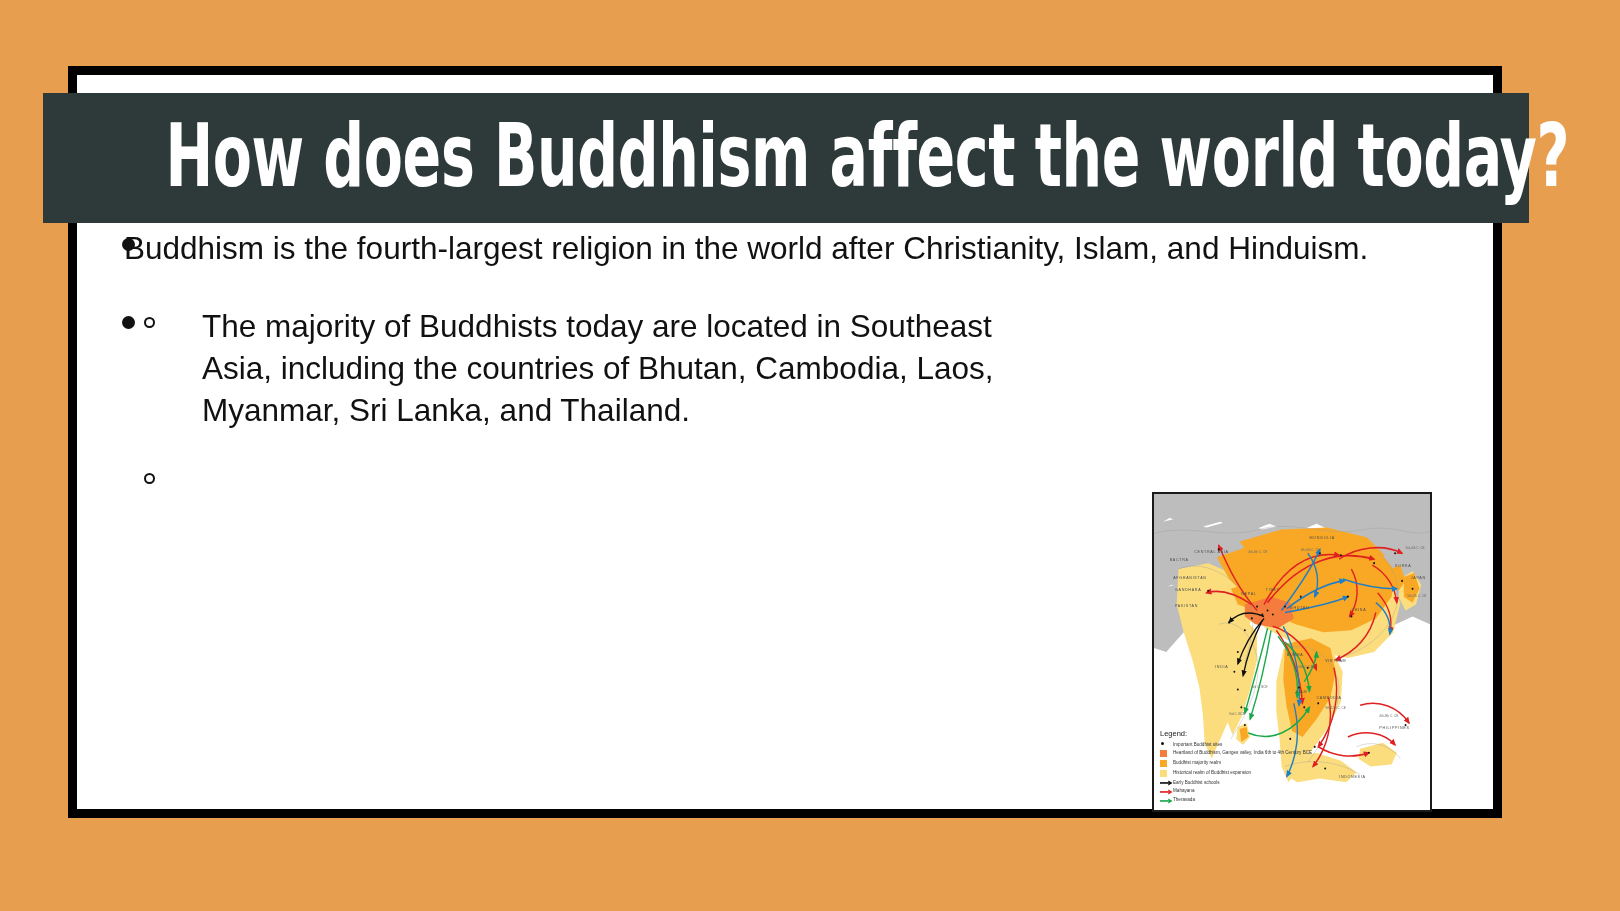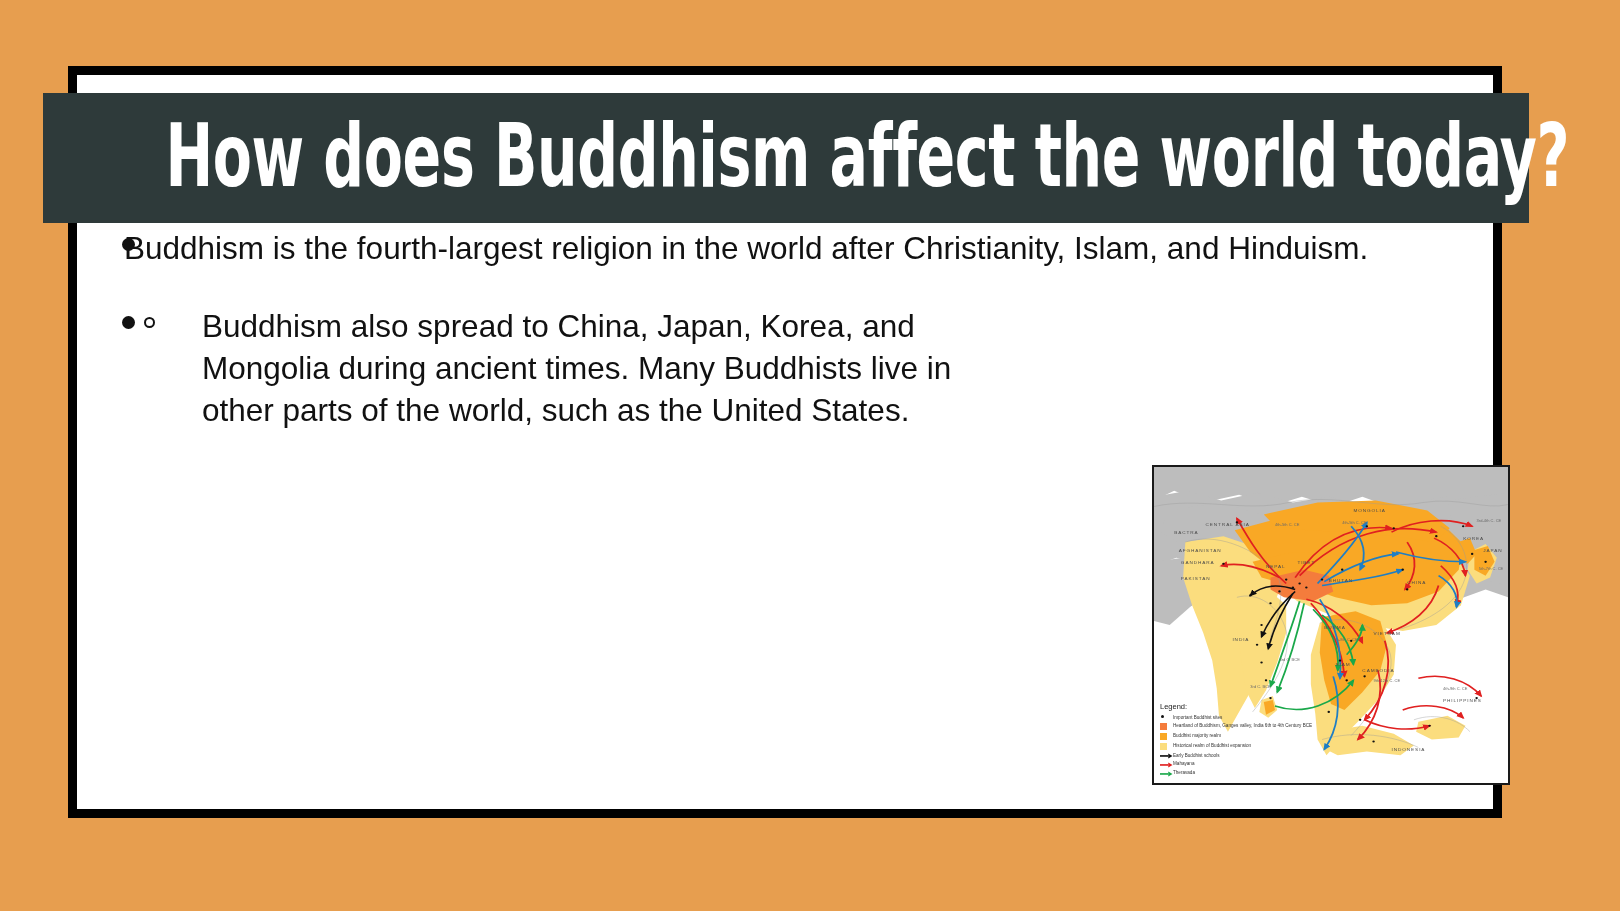--- a/index.html
+++ b/index.html
@@ -112,22 +112,22 @@
     border-radius: 50%;
     border: 2px solid #111111;
     box-sizing: border-box;
     background: transparent;
   }
 
   
   .map-figure {
     position: absolute;
     left: 1152px;
-    top: 465px;
-    width: 358px;
+    top: 492px;
+    width: 280px;
     height: 320px;
     border: 2px solid #1a1a1a;
     box-sizing: border-box;
     background: #ffffff;
     overflow: hidden;
     z-index: 4;
   }
   .map-figure svg { display: block; width: 100%; height: 100%; }
 
   .legend-box {
@@ -181,21 +181,24 @@
       <span class="marker"></span>
       <span>Buddhism is the fourth-largest religion in the world after Christianity, Islam, and Hinduism.</span>
     </li>
 
     <li class="lvl1">
       <span class="marker"></span>
 
       <ul class="sub">
         <li class="lvl2">
           <span class="marker-hollow"></span>
-          <span>Buddhism also spread to China, Japan, Korea, and Mongolia during ancient times. Many Buddhists live in other parts of the world, such as the United States.</span>
+          <span>The majority of Buddhists today are located in Southeast Asia, including the countries of Bhutan, Cambodia, Laos, Myanmar, Sri Lanka, and Thailand.</span>
+        </li>
+        <li class="lvl2">
+          <span class="marker-hollow"></span>
         </li>
       </ul>
     </li>
 
   </ul>
 </div>
 
 <div class="map-figure">
   <svg viewBox="0 0 316 320" preserveAspectRatio="none">
     <defs>

